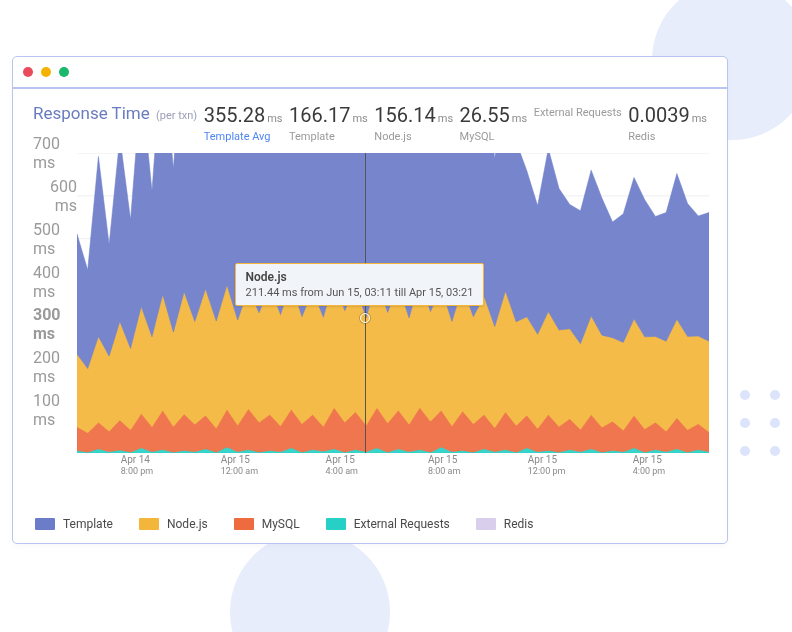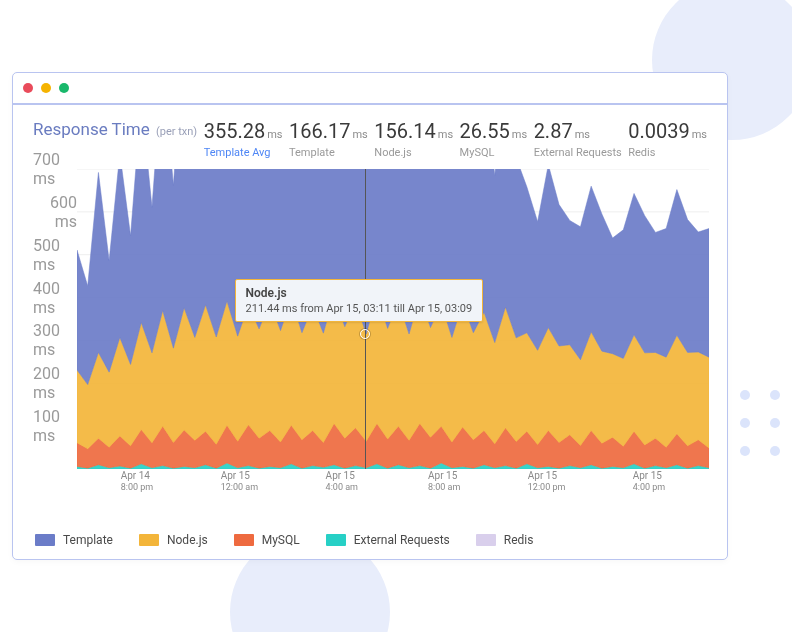--- a/index.html
+++ b/index.html
@@ -3,21 +3,21 @@
 <meta charset="utf-8">
 <style>
   * { box-sizing: border-box; margin: 0; padding: 0; }
   body { font-family: -apple-system, BlinkMacSystemFont, "Segoe UI", Roboto, sans-serif; background: #fff; width: 792px; height: 632px; position: relative; overflow: hidden; }
   .bg-circle { position: absolute; border-radius: 50%; background: #e8edfb; z-index: 0; }
   .bg-circle.tr { width: 160px; height: 160px; top: -20px; right: -20px; }
   .bg-circle.bl { width: 160px; height: 160px; bottom: -60px; left: 230px; }
   .dots { position: absolute; right: 10px; top: 390px; z-index: 0; display: grid; grid-template-columns: repeat(3, 12px); grid-gap: 18px; }
   .dots span { width: 10px; height: 10px; border-radius: 50%; background: #dbe4fb; display: block; }
 
-  .window { position: absolute; top: 72px; left: 12px; width: 716px; background: #fff; border: 1px solid #b9c4f0; border-radius: 5px; z-index: 5; box-shadow: 0 2px 6px rgba(0,0,0,0.03); }
+  .window { position: absolute; top: 56px; left: 12px; width: 716px; background: #fff; border: 1px solid #b9c4f0; border-radius: 5px; z-index: 5; box-shadow: 0 2px 6px rgba(0,0,0,0.03); }
   .titlebar { height: 32px; border-bottom: 2px solid #b9c4f0; display: flex; align-items: center; padding: 0 10px; gap: 8px; }
   .dot { width: 10px; height: 10px; border-radius: 50%; }
   .dot.red { background: #e94b5b; }
   .dot.yellow { background: #f5b301; }
   .dot.green { background: #19b86b; }
   .body { padding: 14px 20px 12px 20px; }
 
   .stats { display: flex; align-items: flex-start; justify-content: space-between; margin-bottom: 10px; }
   .stat { display: flex; flex-direction: column; min-width: 0; }
   .stat .val { font-size: 20px; color: #3a3a3a; font-weight: 400; white-space: nowrap; }
@@ -85,34 +85,33 @@
       </div>
       <div class="stat">
         <span class="val"><span>156.14</span><span class="unit">ms</span></span>
         <span class="lbl">Node.js</span>
       </div>
       <div class="stat">
         <span class="val"><span>26.55</span><span class="unit">ms</span></span>
         <span class="lbl">MySQL</span>
       </div>
       <div class="stat">
-        <span class="val"><span>2.87</span><span class="unit">ms</span></span>
         <span class="lbl">External Requests</span>
       </div>
       <div class="stat">
         <span class="val"><span>0.0039</span><span class="unit">ms</span></span>
         <span class="lbl">Redis</span>
       </div>
     </div>
 
     <div class="chart">
       <div class="yaxis" id="yaxis">
           <div class="ytick" style="top: 257.143px;">100 ms</div>
           <div class="ytick" style="top: 214.286px;">200 ms</div>
-          <div class="ytick" style="top: 171.429px;">300 ms</div>
+          <div class="ytick" style="top: 171.429px; font-weight: bold;">300 ms</div>
           <div class="ytick" style="top: 128.571px;">400 ms</div>
           <div class="ytick" style="top: 85.7143px;">500 ms</div>
           <div class="ytick" style="top: 42.8571px; text-align: right;">600 ms</div>
           <div class="ytick" style="top: 0px;">700 ms</div>
         </div>
       <div class="plot">
         <svg class="area" id="areasvg" viewBox="0 0 632 300" preserveAspectRatio="none">
             <g class="grid">
               <line x1="0" y1="257.14285714285717" x2="632" y2="257.14285714285717"></line>
               <line x1="0" y1="214.28571428571428" x2="632" y2="214.28571428571428"></line>
@@ -125,21 +124,21 @@
             <path d="M0,300 L10.711864406779661,300 L21.423728813559322,300 L32.13559322033898,300 L42.847457627118644,300 L53.559322033898304,300 L64.27118644067797,300 L74.98305084745763,300 L85.69491525423729,300 L96.40677966101696,300 L107.11864406779661,300 L117.83050847457628,300 L128.54237288135593,300 L139.25423728813558,300 L149.96610169491527,300 L160.67796610169492,300 L171.38983050847457,300 L182.10169491525426,300 L192.8135593220339,300 L203.52542372881354,300 L214.23728813559322,300 L224.94915254237287,300 L235.66101694915255,300 L246.3728813559322,300 L257.08474576271186,300 L267.7966101694915,300 L278.50847457627117,300 L289.22033898305085,300 L299.93220338983053,300 L310.64406779661016,300 L321.35593220338984,300 L332.0677966101695,300 L342.77966101694915,300 L353.4915254237288,300 L364.2033898305085,300 L374.91525423728814,300 L385.6271186440678,300 L396.33898305084745,300 L407.05084745762707,300 L417.7627118644068,300 L428.47457627118644,300 L439.1864406779661,300 L449.89830508474574,300 L460.61016949152537,300 L471.3220338983051,300 L482.03389830508473,300 L492.7457627118644,300 L503.45762711864404,300 L514.1694915254237,300 L524.8813559322034,300 L535.593220338983,300 L546.3050847457628,300 L557.0169491525423,300 L567.728813559322,300 L578.4406779661017,300 L589.1525423728814,300 L599.8644067796611,300 L610.5762711864406,300 L621.2881355932203,300 L632,300 L632,300 L621.2881355932203,300 L610.5762711864406,300 L599.8644067796611,300 L589.1525423728814,300 L578.4406779661017,300 L567.728813559322,300 L557.0169491525423,300 L546.3050847457628,300 L535.593220338983,300 L524.8813559322034,300 L514.1694915254237,300 L503.45762711864404,300 L492.7457627118644,300 L482.03389830508473,300 L471.3220338983051,300 L460.61016949152537,300 L449.89830508474574,300 L439.1864406779661,300 L428.47457627118644,300 L417.7627118644068,300 L407.05084745762707,300 L396.33898305084745,300 L385.6271186440678,300 L374.91525423728814,300 L364.2033898305085,300 L353.4915254237288,300 L342.77966101694915,300 L332.0677966101695,300 L321.35593220338984,300 L310.64406779661016,300 L299.93220338983053,300 L289.22033898305085,300 L278.50847457627117,300 L267.7966101694915,300 L257.08474576271186,300 L246.3728813559322,300 L235.66101694915255,300 L224.94915254237287,300 L214.23728813559322,300 L203.52542372881354,300 L192.8135593220339,300 L182.10169491525426,300 L171.38983050847457,300 L160.67796610169492,300 L149.96610169491527,300 L139.25423728813558,300 L128.54237288135593,300 L117.83050847457628,300 L107.11864406779661,300 L96.40677966101696,300 L85.69491525423729,300 L74.98305084745763,300 L64.27118644067797,300 L53.559322033898304,300 L42.847457627118644,300 L32.13559322033898,300 L21.423728813559322,300 L10.711864406779661,300 L0,300 Z" fill="#d9cfec" fill-opacity="0.92" stroke="#d9cfec" stroke-width="0.5"></path>
             <path d="M0,297.42857142857144 L10.711864406779661,299.14285714285717 L21.423728813559322,295.7142857142857 L32.13559322033898,298.7142857142857 L42.847457627118644,297 L53.559322033898304,299.14285714285717 L64.27118644067797,294.85714285714283 L74.98305084745763,298.7142857142857 L85.69491525423729,296.57142857142856 L96.40677966101696,299.14285714285717 L107.11864406779661,297.42857142857144 L117.83050847457628,298.7142857142857 L128.54237288135593,295.7142857142857 L139.25423728813558,299.14285714285717 L149.96610169491527,294 L160.67796610169492,298.7142857142857 L171.38983050847457,296.57142857142856 L182.10169491525426,299.14285714285717 L192.8135593220339,297.42857142857144 L203.52542372881354,298.7142857142857 L214.23728813559322,294.85714285714283 L224.94915254237287,299.14285714285717 L235.66101694915255,296.57142857142856 L246.3728813559322,298.2857142857143 L257.08474576271186,295.7142857142857 L267.7966101694915,299.14285714285717 L278.50847457627117,296.57142857142856 L289.22033898305085,298.7142857142857 L299.93220338983053,294.85714285714283 L310.64406779661016,299.14285714285717 L321.35593220338984,295.7142857142857 L332.0677966101695,298.7142857142857 L342.77966101694915,296.57142857142856 L353.4915254237288,299.14285714285717 L364.2033898305085,294 L374.91525423728814,298.7142857142857 L385.6271186440678,297.42857142857144 L396.33898305084745,299.14285714285717 L407.05084745762707,295.7142857142857 L417.7627118644068,298.7142857142857 L428.47457627118644,296.57142857142856 L439.1864406779661,299.14285714285717 L449.89830508474574,294.85714285714283 L460.61016949152537,298.7142857142857 L471.3220338983051,297.42857142857144 L482.03389830508473,299.14285714285717 L492.7457627118644,296.57142857142856 L503.45762711864404,298.7142857142857 L514.1694915254237,295.7142857142857 L524.8813559322034,299.14285714285717 L535.593220338983,297.42857142857144 L546.3050847457628,298.7142857142857 L557.0169491525423,294.85714285714283 L567.728813559322,299.14285714285717 L578.4406779661017,296.57142857142856 L589.1525423728814,298.7142857142857 L599.8644067796611,295.7142857142857 L610.5762711864406,299.14285714285717 L621.2881355932203,296.57142857142856 L632,298.7142857142857 L632,300 L621.2881355932203,300 L610.5762711864406,300 L599.8644067796611,300 L589.1525423728814,300 L578.4406779661017,300 L567.728813559322,300 L557.0169491525423,300 L546.3050847457628,300 L535.593220338983,300 L524.8813559322034,300 L514.1694915254237,300 L503.45762711864404,300 L492.7457627118644,300 L482.03389830508473,300 L471.3220338983051,300 L460.61016949152537,300 L449.89830508474574,300 L439.1864406779661,300 L428.47457627118644,300 L417.7627118644068,300 L407.05084745762707,300 L396.33898305084745,300 L385.6271186440678,300 L374.91525423728814,300 L364.2033898305085,300 L353.4915254237288,300 L342.77966101694915,300 L332.0677966101695,300 L321.35593220338984,300 L310.64406779661016,300 L299.93220338983053,300 L289.22033898305085,300 L278.50847457627117,300 L267.7966101694915,300 L257.08474576271186,300 L246.3728813559322,300 L235.66101694915255,300 L224.94915254237287,300 L214.23728813559322,300 L203.52542372881354,300 L192.8135593220339,300 L182.10169491525426,300 L171.38983050847457,300 L160.67796610169492,300 L149.96610169491527,300 L139.25423728813558,300 L128.54237288135593,300 L117.83050847457628,300 L107.11864406779661,300 L96.40677966101696,300 L85.69491525423729,300 L74.98305084745763,300 L64.27118644067797,300 L53.559322033898304,300 L42.847457627118644,300 L32.13559322033898,300 L21.423728813559322,300 L10.711864406779661,300 L0,300 Z" fill="#27d0c6" fill-opacity="0.92" stroke="#27d0c6" stroke-width="0.5"></path>
             <path d="M0,273.85714285714283 L10.711864406779661,279.85714285714283 L21.423728813559322,269.14285714285717 L32.13559322033898,278.14285714285717 L42.847457627118644,267 L53.559322033898304,276.85714285714283 L64.27118644067797,260.57142857142856 L74.98305084745763,273.85714285714283 L85.69491525423729,257.14285714285717 L96.40677966101696,273.42857142857144 L107.11864406779661,261 L117.83050847457628,271.2857142857143 L128.54237288135593,262.2857142857143 L139.25423728813558,275.14285714285717 L149.96610169491527,256.2857142857143 L160.67796610169492,272.14285714285717 L171.38983050847457,255.85714285714286 L182.10169491525426,269.14285714285717 L192.8135593220339,261.42857142857144 L203.52542372881354,273 L214.23728813559322,256.2857142857143 L224.94915254237287,270.85714285714283 L235.66101694915255,261.42857142857144 L246.3728813559322,273.42857142857144 L257.08474576271186,254.57142857142856 L267.7966101694915,269.14285714285717 L278.50847457627117,258.85714285714283 L289.22033898305085,272.14285714285717 L299.93220338983053,254.57142857142856 L310.64406779661016,270 L321.35593220338984,257.14285714285717 L332.0677966101695,271.2857142857143 L342.77966101694915,254.57142857142856 L353.4915254237288,268.2857142857143 L364.2033898305085,257.14285714285717 L374.91525423728814,273 L385.6271186440678,258 L396.33898305084745,270.85714285714283 L407.05084745762707,261.42857142857144 L417.7627118644068,274.7142857142857 L428.47457627118644,258.85714285714283 L439.1864406779661,272.57142857142856 L449.89830508474574,262.2857142857143 L460.61016949152537,275.57142857142856 L471.3220338983051,261.42857142857144 L482.03389830508473,273.42857142857144 L492.7457627118644,265.7142857142857 L503.45762711864404,276.42857142857144 L514.1694915254237,261.42857142857144 L524.8813559322034,274.2857142857143 L535.593220338983,268.2857142857143 L546.3050847457628,277.2857142857143 L557.0169491525423,262.2857142857143 L567.728813559322,276 L578.4406779661017,269.14285714285717 L589.1525423728814,278.14285714285717 L599.8644067796611,264.85714285714283 L610.5762711864406,276.85714285714283 L621.2881355932203,270.85714285714283 L632,279 L632,298.7142857142857 L621.2881355932203,296.57142857142856 L610.5762711864406,299.14285714285717 L599.8644067796611,295.7142857142857 L589.1525423728814,298.7142857142857 L578.4406779661017,296.57142857142856 L567.728813559322,299.14285714285717 L557.0169491525423,294.85714285714283 L546.3050847457628,298.7142857142857 L535.593220338983,297.42857142857144 L524.8813559322034,299.14285714285717 L514.1694915254237,295.7142857142857 L503.45762711864404,298.7142857142857 L492.7457627118644,296.57142857142856 L482.03389830508473,299.14285714285717 L471.3220338983051,297.42857142857144 L460.61016949152537,298.7142857142857 L449.89830508474574,294.85714285714283 L439.1864406779661,299.14285714285717 L428.47457627118644,296.57142857142856 L417.7627118644068,298.7142857142857 L407.05084745762707,295.7142857142857 L396.33898305084745,299.14285714285717 L385.6271186440678,297.42857142857144 L374.91525423728814,298.7142857142857 L364.2033898305085,294 L353.4915254237288,299.14285714285717 L342.77966101694915,296.57142857142856 L332.0677966101695,298.7142857142857 L321.35593220338984,295.7142857142857 L310.64406779661016,299.14285714285717 L299.93220338983053,294.85714285714283 L289.22033898305085,298.7142857142857 L278.50847457627117,296.57142857142856 L267.7966101694915,299.14285714285717 L257.08474576271186,295.7142857142857 L246.3728813559322,298.2857142857143 L235.66101694915255,296.57142857142856 L224.94915254237287,299.14285714285717 L214.23728813559322,294.85714285714283 L203.52542372881354,298.7142857142857 L192.8135593220339,297.42857142857144 L182.10169491525426,299.14285714285717 L171.38983050847457,296.57142857142856 L160.67796610169492,298.7142857142857 L149.96610169491527,294 L139.25423728813558,299.14285714285717 L128.54237288135593,295.7142857142857 L117.83050847457628,298.7142857142857 L107.11864406779661,297.42857142857144 L96.40677966101696,299.14285714285717 L85.69491525423729,296.57142857142856 L74.98305084745763,298.7142857142857 L64.27118644067797,294.85714285714283 L53.559322033898304,299.14285714285717 L42.847457627118644,297 L32.13559322033898,298.7142857142857 L21.423728813559322,295.7142857142857 L10.711864406779661,299.14285714285717 L0,297.42857142857144 Z" fill="#ee6a3f" fill-opacity="0.92" stroke="#ee6a3f" stroke-width="0.5"></path>
             <path d="M0,201 L10.711864406779661,215.57142857142856 L21.423728813559322,183.42857142857144 L32.13559322033898,203.14285714285717 L42.847457627118644,168.42857142857144 L53.559322033898304,195.42857142857144 L64.27118644067797,153.42857142857144 L74.98305084745763,183.85714285714286 L85.69491525423729,141.42857142857142 L96.40677966101696,179.14285714285714 L107.11864406779661,138.85714285714286 L117.83050847457628,168.42857142857144 L128.54237288135593,135.85714285714286 L139.25423728813558,168 L149.96610169491527,131.99999999999997 L160.67796610169492,167.14285714285714 L171.38983050847457,135.85714285714286 L182.10169491525426,159.85714285714286 L192.8135593220339,132.85714285714286 L203.52542372881354,161.57142857142858 L214.23728813559322,129.85714285714286 L224.94915254237287,163.71428571428572 L235.66101694915255,137.14285714285717 L246.3728813559322,164.14285714285714 L257.08474576271186,126 L267.7966101694915,157.7142857142857 L278.50847457627117,132.42857142857142 L289.22033898305085,165 L299.93220338983053,126 L310.64406779661016,159.42857142857142 L321.35593220338984,131.99999999999997 L332.0677966101695,165 L342.77966101694915,126.85714285714283 L353.4915254237288,158.57142857142858 L364.2033898305085,134.57142857142858 L374.91525423728814,168.42857142857144 L385.6271186440678,133.71428571428572 L396.33898305084745,163.71428571428572 L407.05084745762707,143.14285714285714 L417.7627118644068,173.57142857142856 L428.47457627118644,138 L439.1864406779661,168.85714285714286 L449.89830508474574,163.71428571428572 L460.61016949152537,181.28571428571428 L471.3220338983051,158.57142857142858 L482.03389830508473,177 L492.7457627118644,175.71428571428572 L503.45762711864404,190.71428571428572 L514.1694915254237,162.85714285714286 L524.8813559322034,182.14285714285714 L535.593220338983,184.71428571428572 L546.3050847457628,189.42857142857144 L557.0169491525423,165.85714285714286 L567.728813559322,183.85714285714286 L578.4406779661017,183.42857142857144 L589.1525423728814,188.14285714285717 L599.8644067796611,166.28571428571428 L610.5762711864406,183.42857142857144 L621.2881355932203,183 L632,188.14285714285717 L632,279 L621.2881355932203,270.85714285714283 L610.5762711864406,276.85714285714283 L599.8644067796611,264.85714285714283 L589.1525423728814,278.14285714285717 L578.4406779661017,269.14285714285717 L567.728813559322,276 L557.0169491525423,262.2857142857143 L546.3050847457628,277.2857142857143 L535.593220338983,268.2857142857143 L524.8813559322034,274.2857142857143 L514.1694915254237,261.42857142857144 L503.45762711864404,276.42857142857144 L492.7457627118644,265.7142857142857 L482.03389830508473,273.42857142857144 L471.3220338983051,261.42857142857144 L460.61016949152537,275.57142857142856 L449.89830508474574,262.2857142857143 L439.1864406779661,272.57142857142856 L428.47457627118644,258.85714285714283 L417.7627118644068,274.7142857142857 L407.05084745762707,261.42857142857144 L396.33898305084745,270.85714285714283 L385.6271186440678,258 L374.91525423728814,273 L364.2033898305085,257.14285714285717 L353.4915254237288,268.2857142857143 L342.77966101694915,254.57142857142856 L332.0677966101695,271.2857142857143 L321.35593220338984,257.14285714285717 L310.64406779661016,270 L299.93220338983053,254.57142857142856 L289.22033898305085,272.14285714285717 L278.50847457627117,258.85714285714283 L267.7966101694915,269.14285714285717 L257.08474576271186,254.57142857142856 L246.3728813559322,273.42857142857144 L235.66101694915255,261.42857142857144 L224.94915254237287,270.85714285714283 L214.23728813559322,256.2857142857143 L203.52542372881354,273 L192.8135593220339,261.42857142857144 L182.10169491525426,269.14285714285717 L171.38983050847457,255.85714285714286 L160.67796610169492,272.14285714285717 L149.96610169491527,256.2857142857143 L139.25423728813558,275.14285714285717 L128.54237288135593,262.2857142857143 L117.83050847457628,271.2857142857143 L107.11864406779661,261 L96.40677966101696,273.42857142857144 L85.69491525423729,257.14285714285717 L74.98305084745763,273.85714285714283 L64.27118644067797,260.57142857142856 L53.559322033898304,276.85714285714283 L42.847457627118644,267 L32.13559322033898,278.14285714285717 L21.423728813559322,269.14285714285717 L10.711864406779661,279.85714285714283 L0,273.85714285714283 Z" fill="#f3b53a" fill-opacity="0.92" stroke="#f3b53a" stroke-width="0.5"></path>
             <path d="M0,81 L10.711864406779661,117 L21.423728813559322,3.428571428571445 L32.13559322033898,91.71428571428572 L42.847457627118644,-15.85714285714289 L53.559322033898304,66.85714285714286 L64.27118644067797,-69.42857142857144 L74.98305084745763,38.14285714285711 L85.69491525423729,-107.14285714285717 L96.40677966101696,16.285714285714278 L107.11864406779661,-135.42857142857144 L117.83050847457628,-11.571428571428555 L128.54237288135593,-151.28571428571428 L139.25423728813558,-16.285714285714278 L149.96610169491527,-142.28571428571428 L160.67796610169492,-21.428571428571445 L171.38983050847457,-125.57142857142856 L182.10169491525426,-37.28571428571428 L192.8135593220339,-150 L203.52542372881354,-31.285714285714278 L214.23728813559322,-144.42857142857144 L224.94915254237287,-20.571428571428555 L235.66101694915255,-120 L246.3728813559322,-24.428571428571445 L257.08474576271186,-165.4285714285714 L267.7966101694915,-43.71428571428572 L278.50847457627117,-133.28571428571433 L289.22033898305085,-19.285714285714278 L299.93220338983053,-148.28571428571428 L310.64406779661016,-33.428571428571445 L321.35593220338984,-120.85714285714283 L332.0677966101695,-15 L342.77966101694915,-143.1428571428571 L353.4915254237288,-38.571428571428555 L364.2033898305085,-105.42857142857144 L374.91525423728814,-7.285714285714278 L385.6271186440678,-119.14285714285717 L396.33898305084745,-20.571428571428555 L407.05084745762707,-84 L417.7627118644068,6.428571428571445 L428.47457627118644,-102 L439.1864406779661,-11.142857142857167 L449.89830508474574,18 L460.61016949152537,52.71428571428572 L471.3220338983051,-4.285714285714278 L482.03389830508473,35.571428571428555 L492.7457627118644,51.428571428571416 L503.45762711864404,57.85714285714286 L514.1694915254237,17.142857142857167 L524.8813559322034,45 L535.593220338983,69 L546.3050847457628,60.85714285714286 L557.0169491525423,24.428571428571445 L567.728813559322,46.71428571428572 L578.4406779661017,63.428571428571416 L589.1525423728814,59.571428571428584 L599.8644067796611,20.571428571428612 L610.5762711864406,50.571428571428584 L621.2881355932203,63 L632,59.571428571428584 L632,188.14285714285717 L621.2881355932203,183 L610.5762711864406,183.42857142857144 L599.8644067796611,166.28571428571428 L589.1525423728814,188.14285714285717 L578.4406779661017,183.42857142857144 L567.728813559322,183.85714285714286 L557.0169491525423,165.85714285714286 L546.3050847457628,189.42857142857144 L535.593220338983,184.71428571428572 L524.8813559322034,182.14285714285714 L514.1694915254237,162.85714285714286 L503.45762711864404,190.71428571428572 L492.7457627118644,175.71428571428572 L482.03389830508473,177 L471.3220338983051,158.57142857142858 L460.61016949152537,181.28571428571428 L449.89830508474574,163.71428571428572 L439.1864406779661,168.85714285714286 L428.47457627118644,138 L417.7627118644068,173.57142857142856 L407.05084745762707,143.14285714285714 L396.33898305084745,163.71428571428572 L385.6271186440678,133.71428571428572 L374.91525423728814,168.42857142857144 L364.2033898305085,134.57142857142858 L353.4915254237288,158.57142857142858 L342.77966101694915,126.85714285714283 L332.0677966101695,165 L321.35593220338984,131.99999999999997 L310.64406779661016,159.42857142857142 L299.93220338983053,126 L289.22033898305085,165 L278.50847457627117,132.42857142857142 L267.7966101694915,157.7142857142857 L257.08474576271186,126 L246.3728813559322,164.14285714285714 L235.66101694915255,137.14285714285717 L224.94915254237287,163.71428571428572 L214.23728813559322,129.85714285714286 L203.52542372881354,161.57142857142858 L192.8135593220339,132.85714285714286 L182.10169491525426,159.85714285714286 L171.38983050847457,135.85714285714286 L160.67796610169492,167.14285714285714 L149.96610169491527,131.99999999999997 L139.25423728813558,168 L128.54237288135593,135.85714285714286 L117.83050847457628,168.42857142857144 L107.11864406779661,138.85714285714286 L96.40677966101696,179.14285714285714 L85.69491525423729,141.42857142857142 L74.98305084745763,183.85714285714286 L64.27118644067797,153.42857142857144 L53.559322033898304,195.42857142857144 L42.847457627118644,168.42857142857144 L32.13559322033898,203.14285714285717 L21.423728813559322,183.42857142857144 L10.711864406779661,215.57142857142856 L0,201 Z" fill="#6b7cc8" fill-opacity="0.92" stroke="#6b7cc8" stroke-width="0.5"></path>
           </svg>
         <div class="cursor-line" id="cursorline" style="left: 287.56px;"></div>
         <div class="cursor-ring" id="cursorring" style="left: 287.56px; top: 165px;"></div>
         <div class="tooltip" id="tooltip" style="left: 157.56px; top: 110px;">
           <div class="tt-title">Node.js</div>
-          <div>211.44 ms from Apr 15, 03:11 till Apr 15, 03:09</div>
+          <div>211.44 ms from Jun 15, 03:11 till Apr 15, 03:21</div>
         </div>
       </div>
       <div class="xaxis" id="xaxis">
           <div class="xtick" style="left: 60px;">
             <div>Apr 14</div>
             <div class="d2">8:00 pm</div>
           </div>
           <div class="xtick" style="left: 162.4px;">
             <div>Apr 15</div>
             <div class="d2">12:00 am</div>

